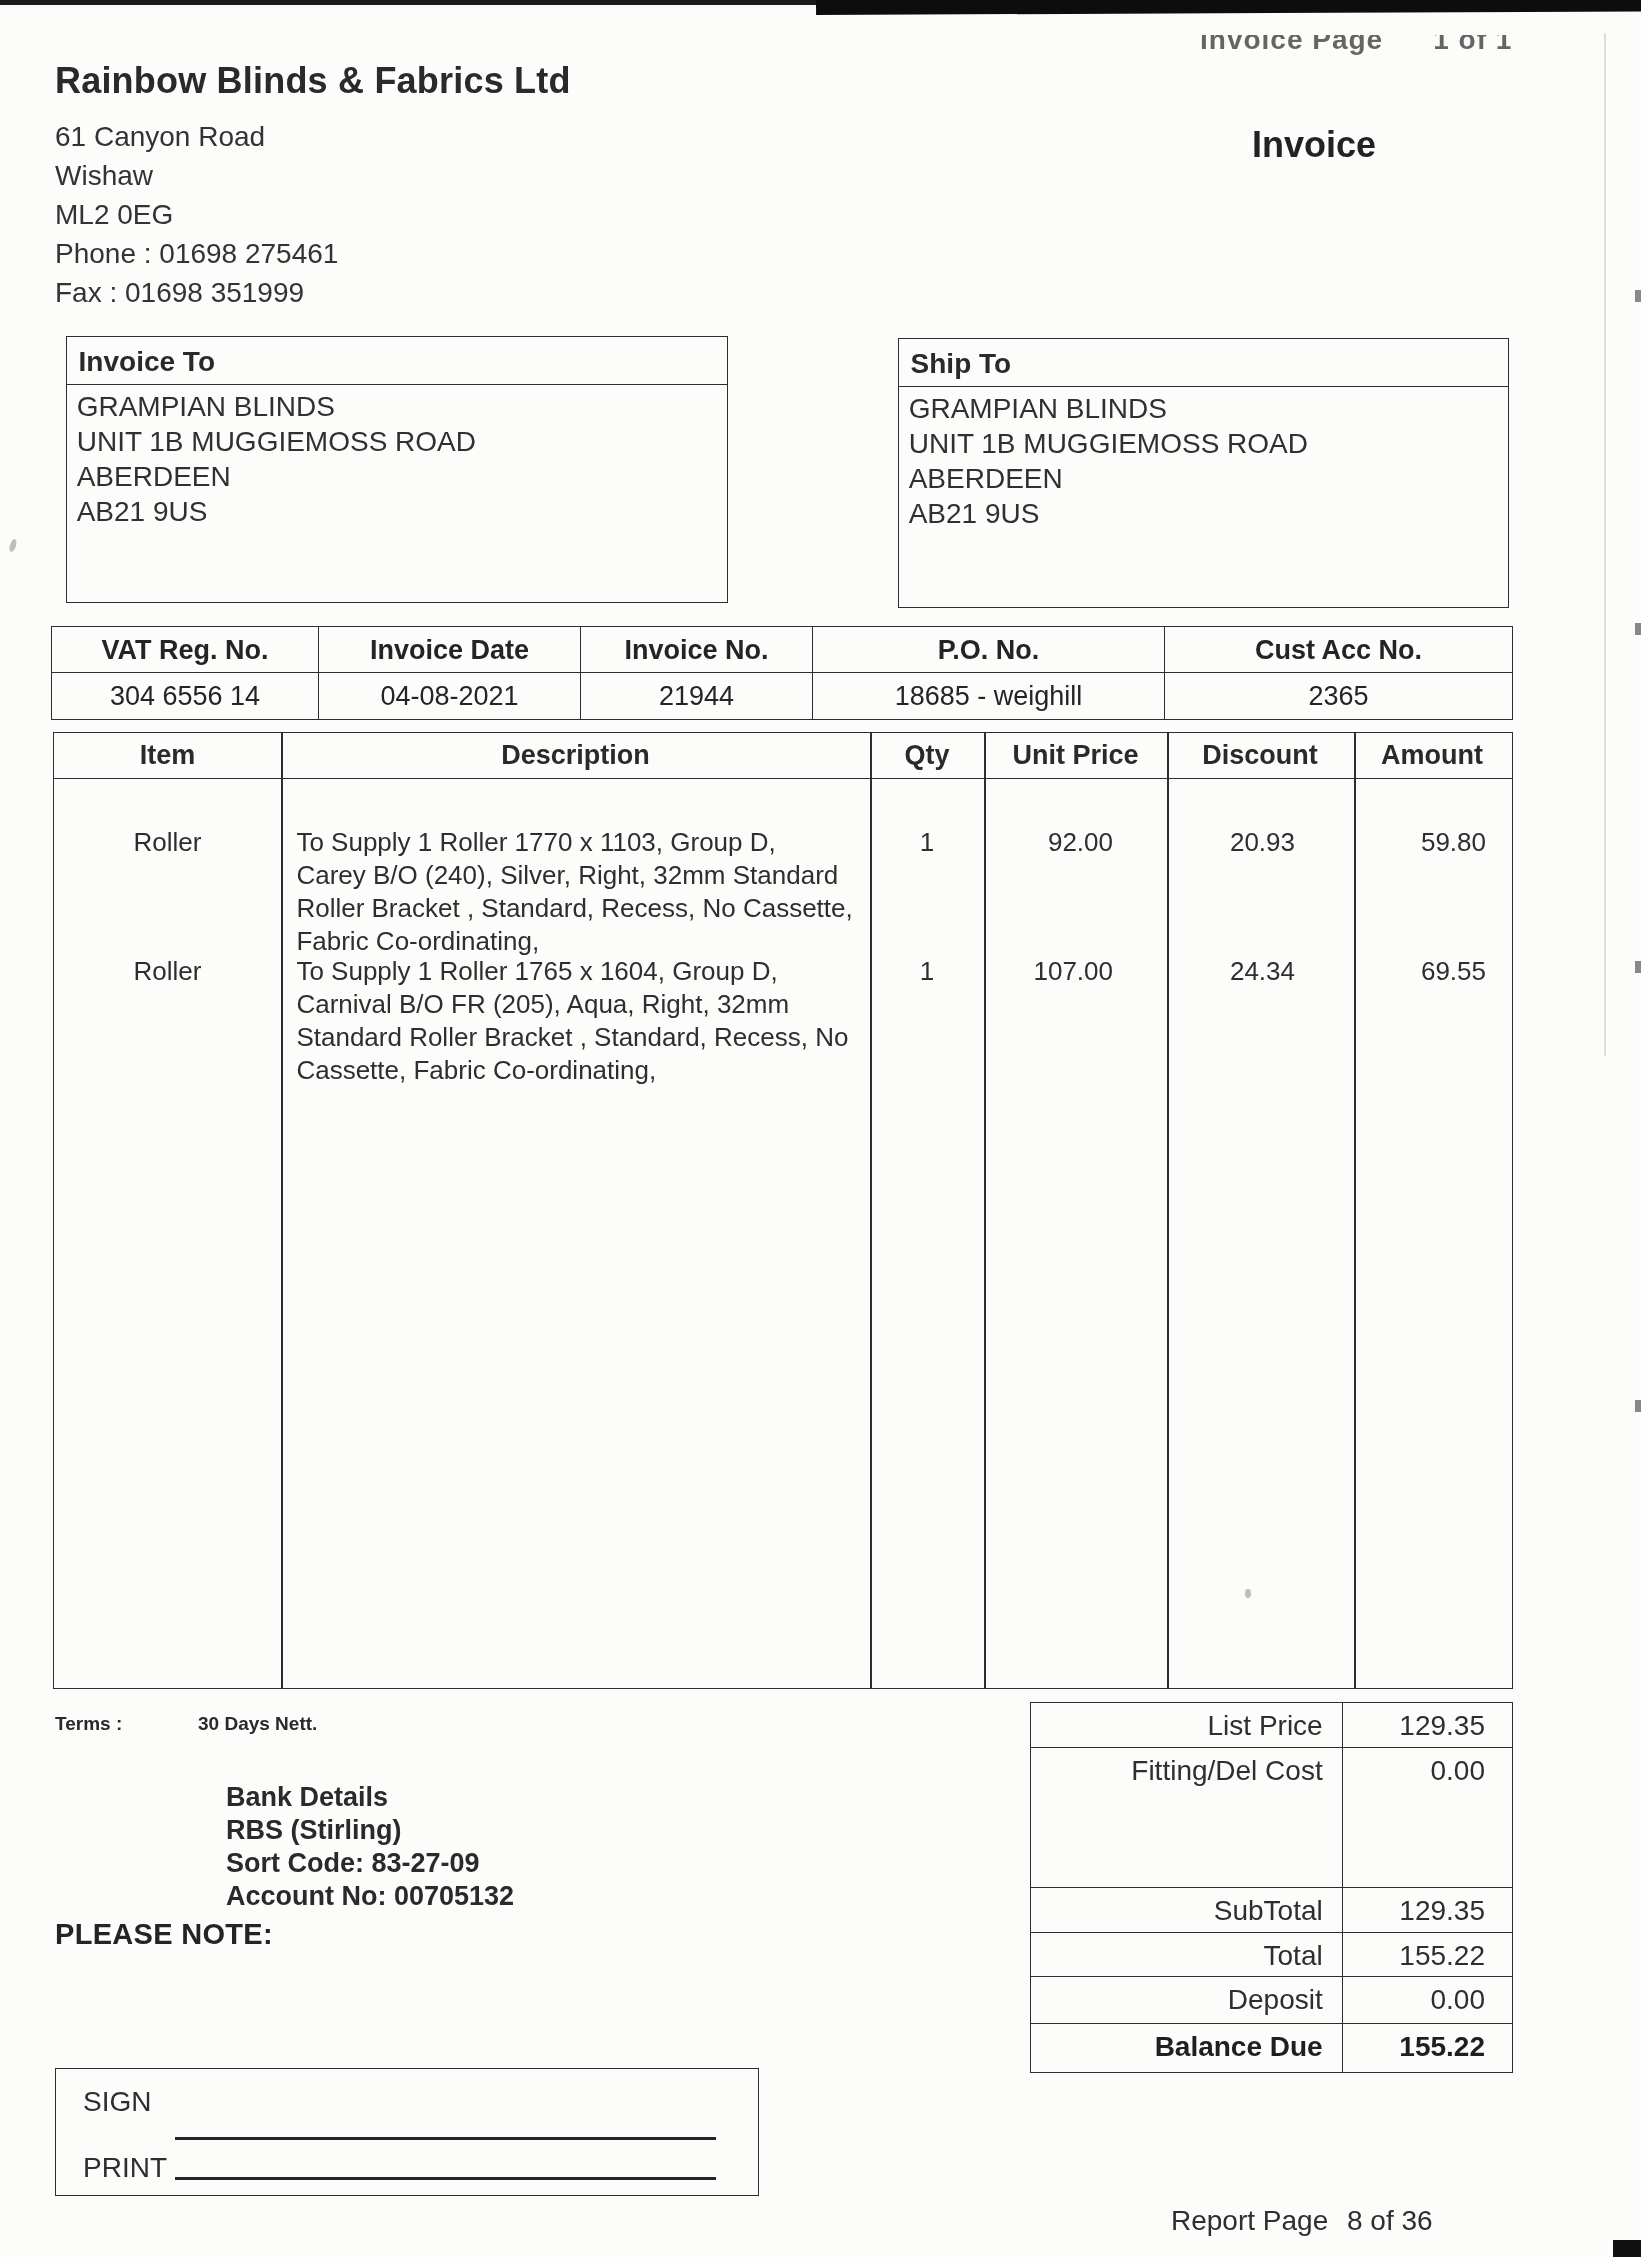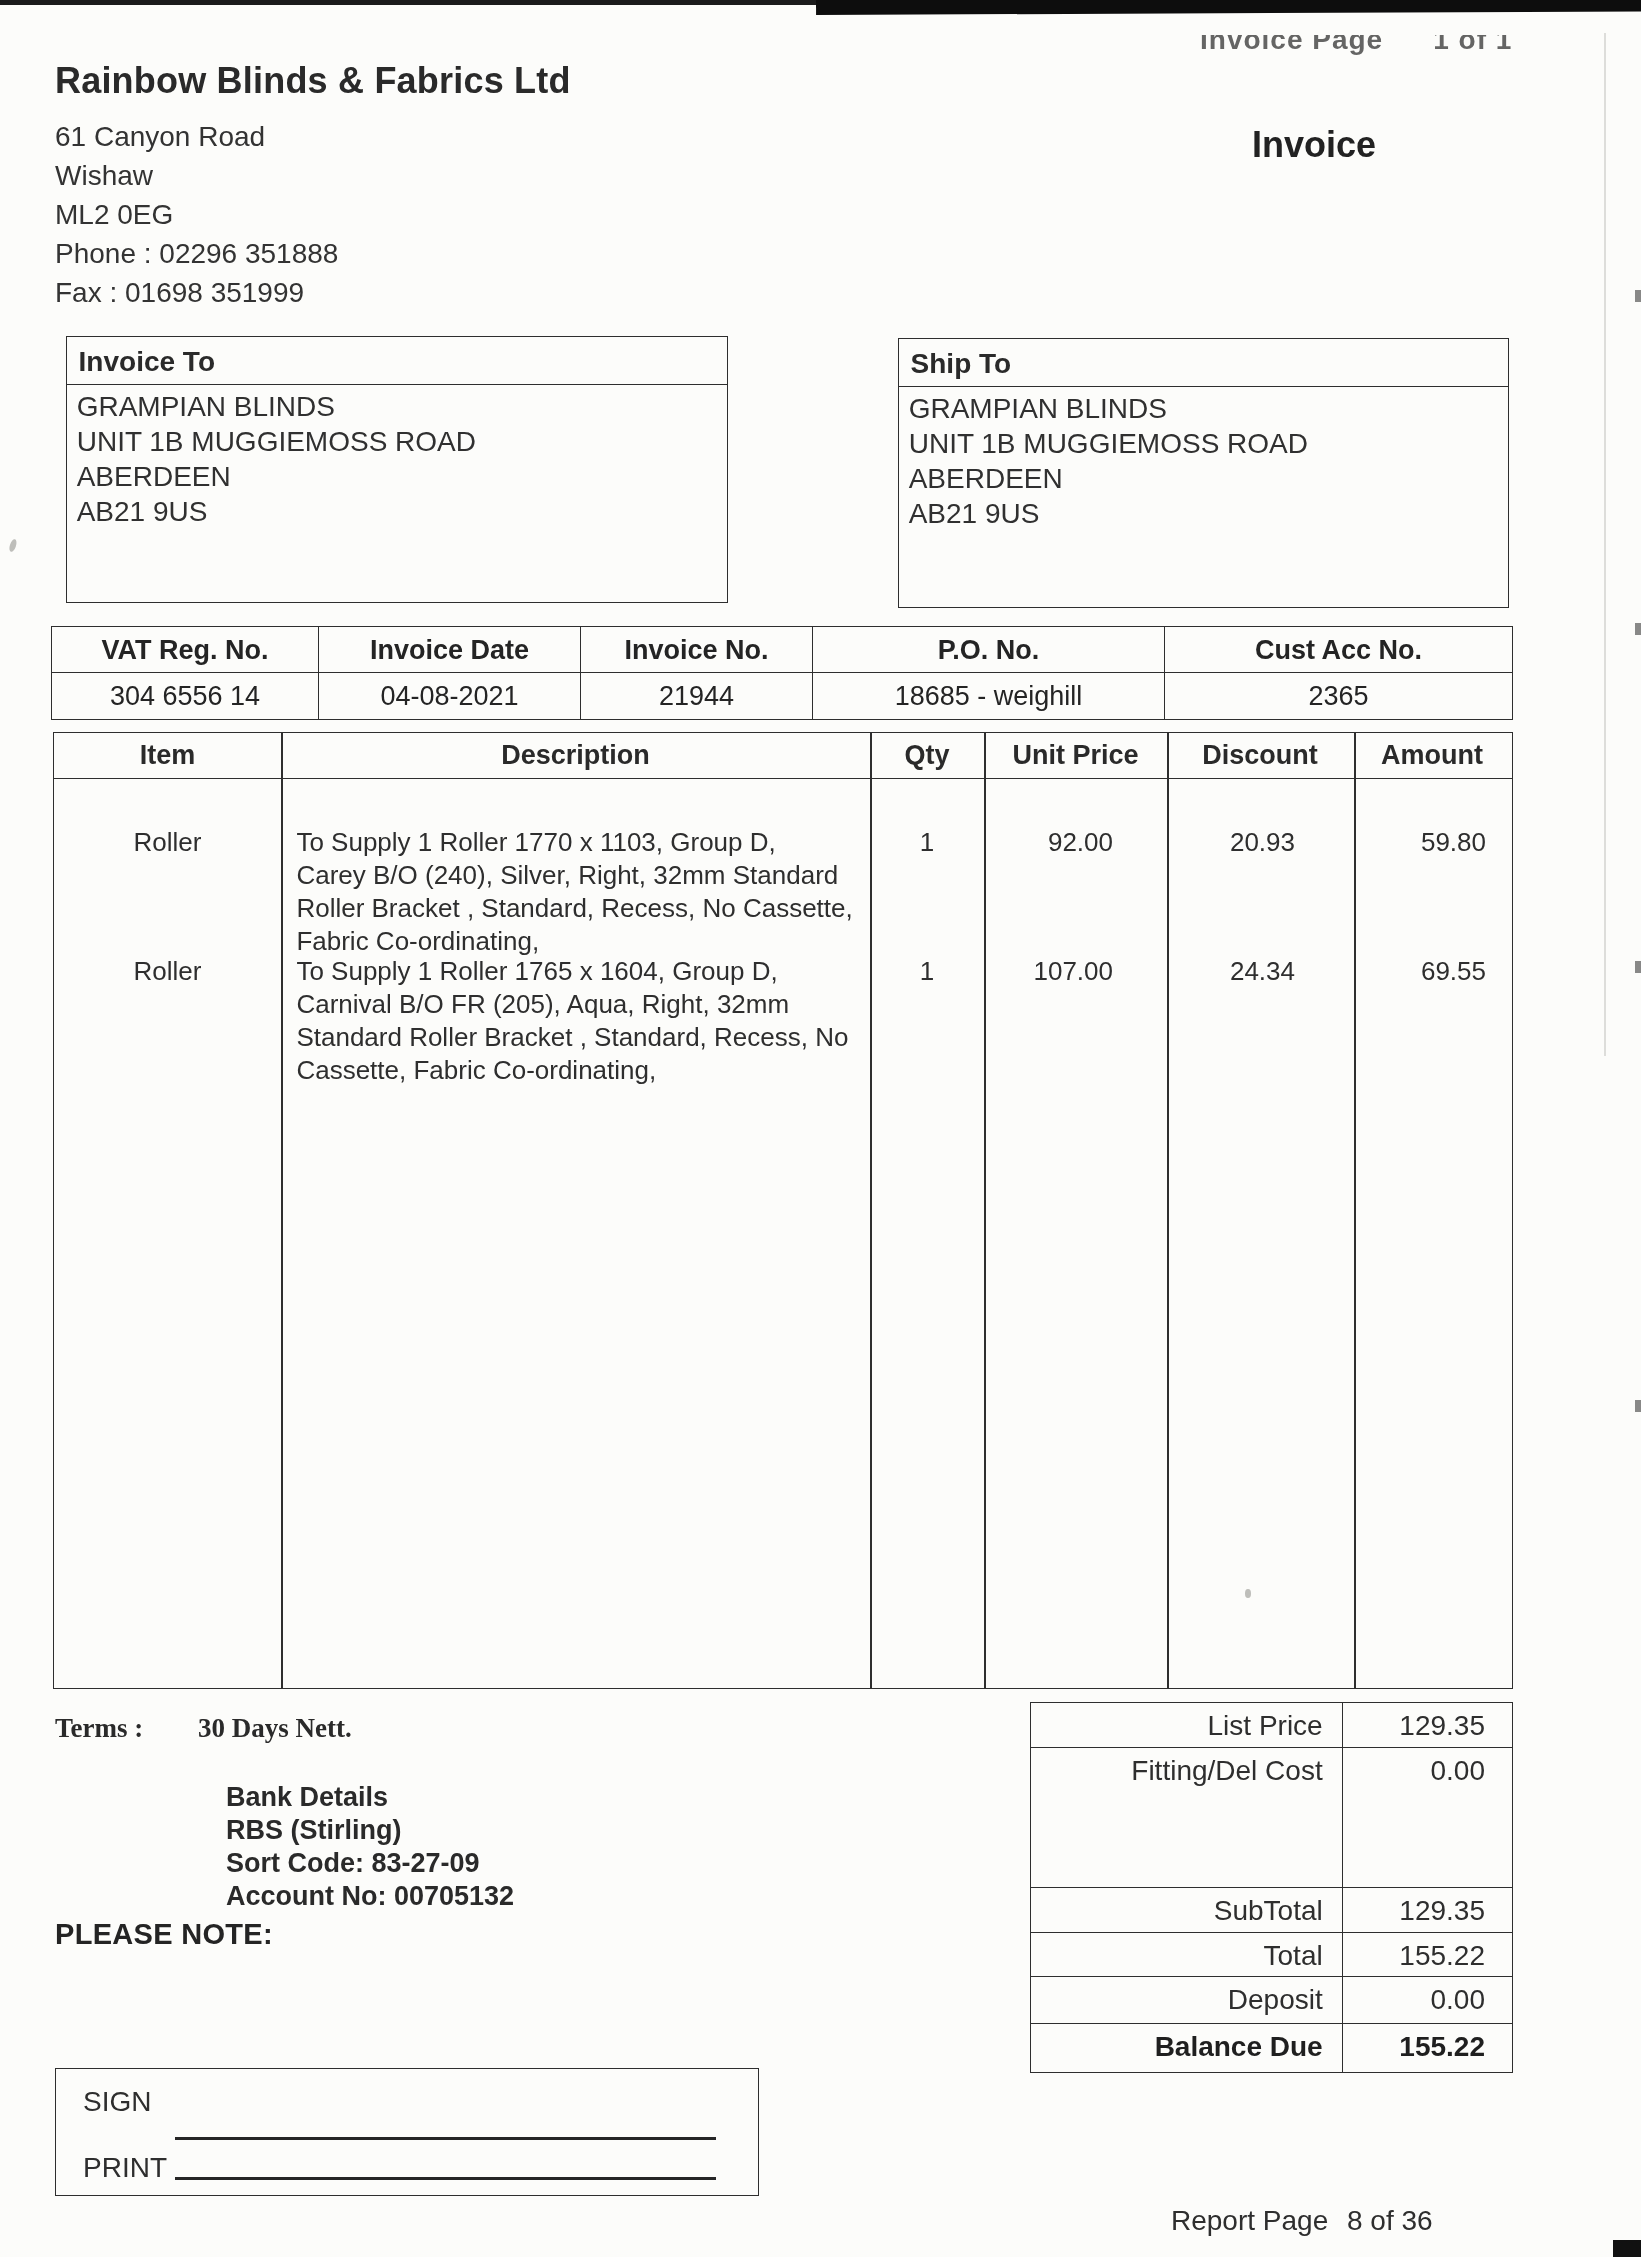--- a/index.html
+++ b/index.html
@@ -50,21 +50,21 @@
   .icell.amt{text-align:right;padding-right:25px;}
   
   .totals-table{position:absolute;left:1030px;top:1702px;width:481px;border:1.9px solid #2e2e2e;}
   .t-row{display:flex;border-bottom:1.9px solid #2e2e2e;box-sizing:border-box;}
   .t-row:last-child{border-bottom:none;}
   .t-label{box-sizing:border-box;width:312px;border-right:1.9px solid #2e2e2e;text-align:right;padding:6.8px 19.3px 0 3.9px;font-size:28px;color:#2e2e2e;}
   .t-value{box-sizing:border-box;flex:1;text-align:right;padding:6.8px 27px 0 3.9px;font-size:28px;color:#2e2e2e;}
   .t-row.bold .t-label,.t-row.bold .t-value{font-weight:bold;color:#1f1f1f;}
   .th0{height:45px;}.th1{height:140px;}.th2{height:45px;gap:48px;}.th3{height:46px;}.th4{height:44px;}.th5{height:47px;}.th6{height:48px;}
   
-  .terms-label,.terms-value{font-size:27px;font-weight:bold;color:#2a2a2a;font-family:Liberation Serif, serif;}
+  .terms-label,.terms-value{font-size:19px;font-weight:bold;color:#2a2a2a;}
   .bank-line{font-size:27px;font-weight:bold;line-height:33px;color:#2a2a2a;margin-left:28px;}
   .note-title{font-size:29px;font-weight:bold;letter-spacing:0.3px;color:#242424;}
   .note-body{font-size:25px;line-height:32px;white-space:pre-line;color:#303030;}
   
   .sign-box{position:absolute;left:55px;top:2068px;width:702px;height:126px;border:1.9px solid #2e2e2e;}
   .sign-label{position:absolute;left:27px;top:17.4px;font-size:28px;color:#2e2e2e;}
   .print-label{position:absolute;left:27px;top:83px;font-size:28px;color:#2e2e2e;}
   .sig-line{position:absolute;height:2.9px;background:#262626;}
   
   .footer-label,.footer-value{font-size:28px;color:#2e2e2e;}
@@ -91,21 +91,21 @@
       <span>1 of 1</span>
     </div>
   </div>
 
   <div class="abs" style="left:55px;top:60px;">
     <div class="company-name">Rainbow Blinds &amp; Fabrics Ltd</div>
     <div style="margin-top:15.4px;">
       <div class="company-line">61 Canyon Road</div>
       <div class="company-line">Wishaw</div>
       <div class="company-line">ML2 0EG</div>
-      <div class="company-line">Phone : 02296 351888</div>
+      <div class="company-line">Phone : 01698 275461</div>
       <div class="company-line">Fax : 01698 351999</div>
     </div>
   </div>
 
   <div class="abs invoice-title" style="left:1252px;top:124px;">Invoice</div>
 
   <div class="addr-box" style="left:66px;top:336px;width:660px;height:265px;">
     <div class="addr-box-header">Invoice To</div>
     <div class="addr-box-body">
       <div class="addr-line">GRAMPIAN BLINDS</div>

